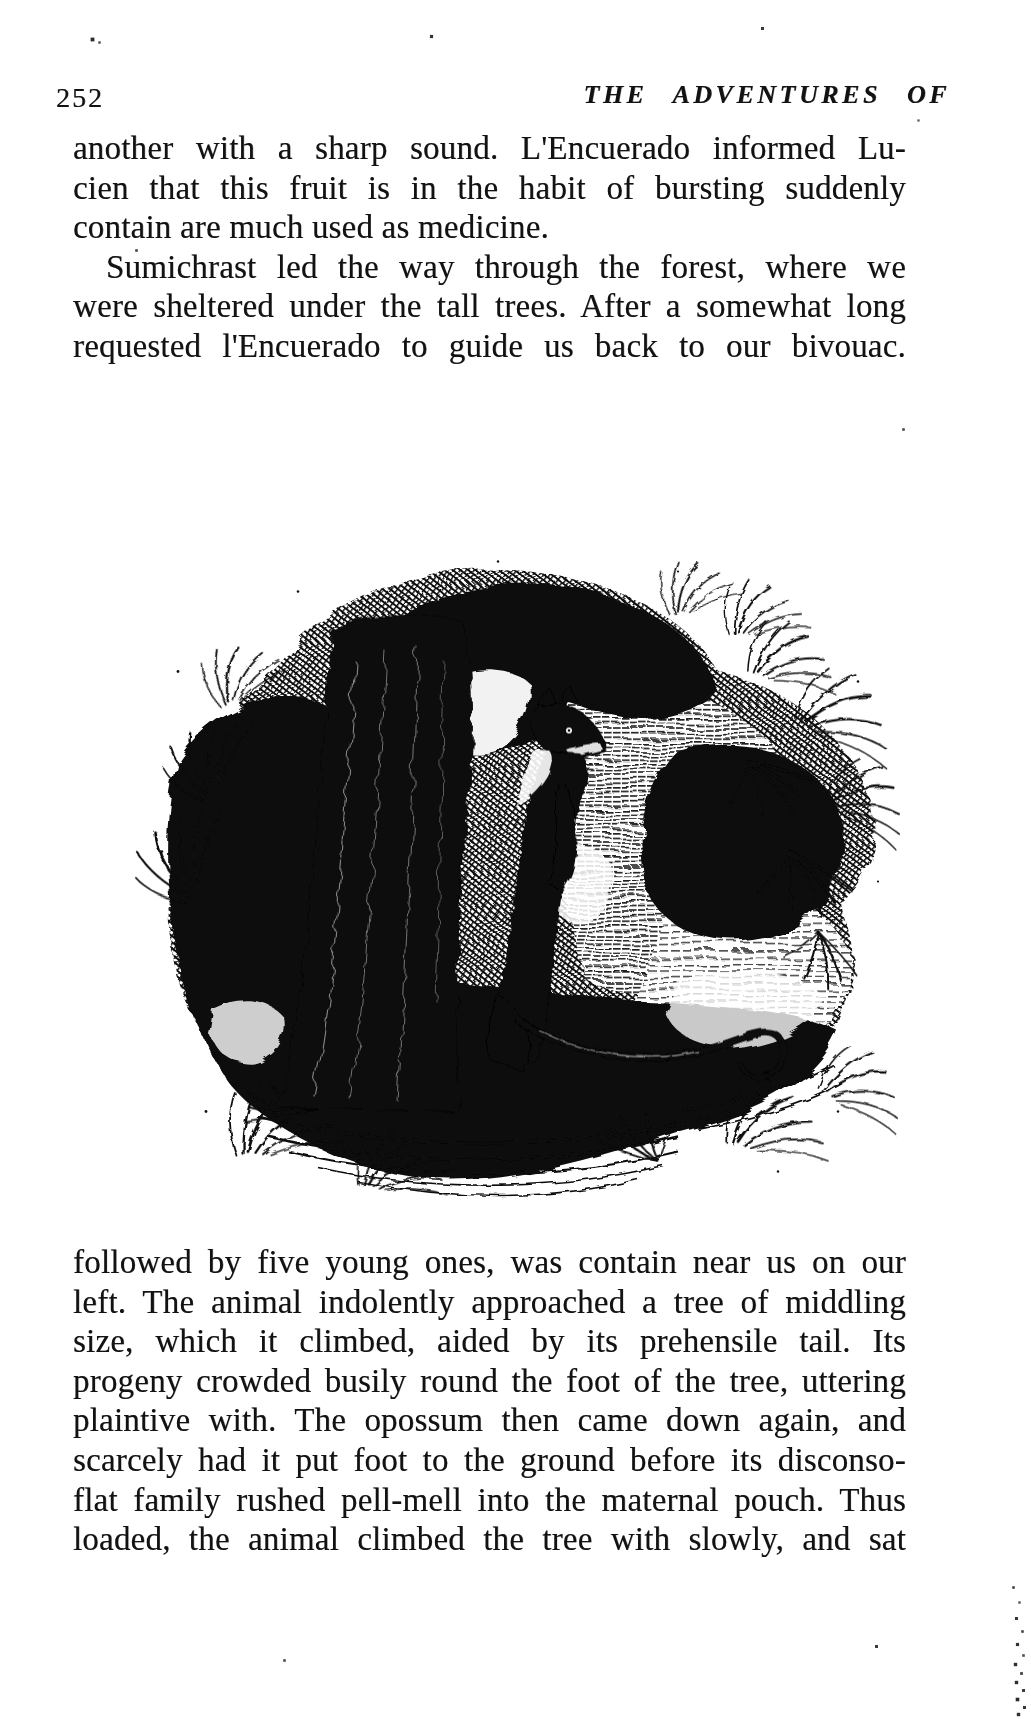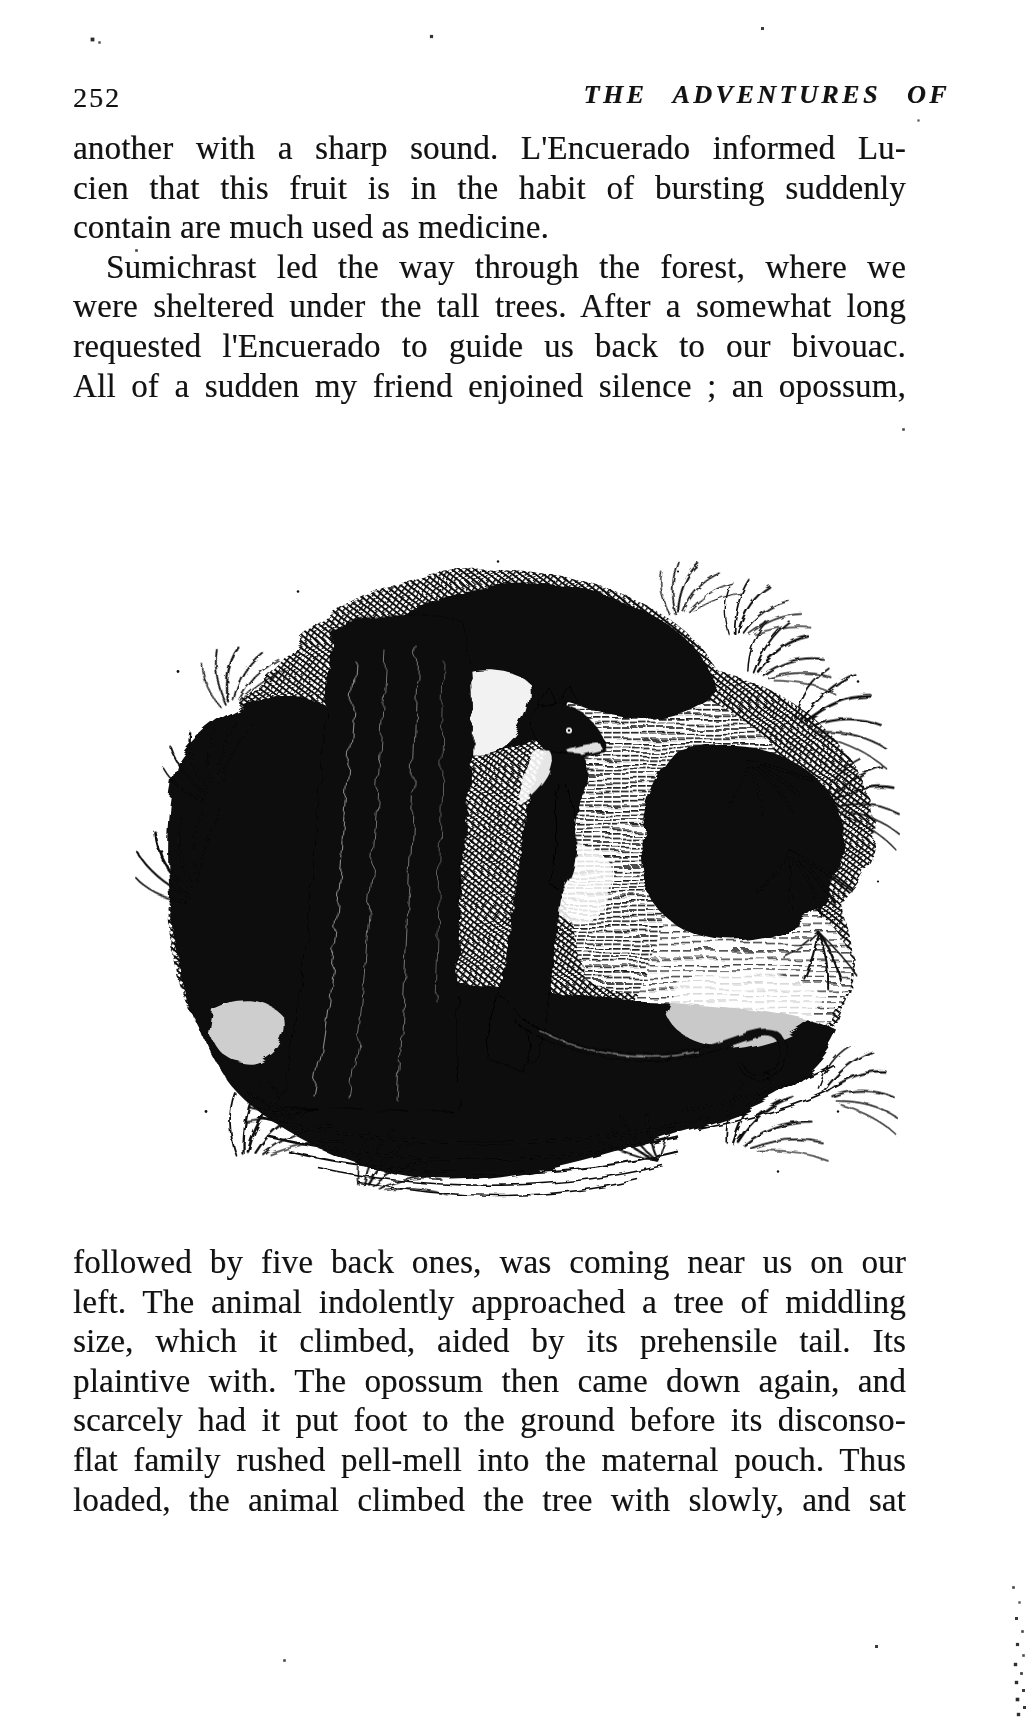--- a/index.html
+++ b/index.html
@@ -6,21 +6,21 @@
   .page{
     position:relative;
     width:1031px;height:1719px;
     background:#ffffff;
     overflow:hidden;
     font-family:"Liberation Serif","DejaVu Serif",serif;
     color:#121212;
   }
   
   .folio{
-    position:absolute;left:73px;top:82px;
+    position:absolute;left:56px;top:82px;
     font-size:28px;letter-spacing:2px;
     text-shadow:0.4px 0.3px 0 rgba(0,0,0,.55);
   }
   .running-header{
     position:absolute;left:118px;top:80px;width:832px;
     text-align:right;
     font-style:italic;font-weight:700;
     font-size:26px;letter-spacing:3.5px;word-spacing:16px;
     text-shadow:0.5px 0.4px 0 rgba(0,0,0,.5);
     white-space:nowrap;
@@ -88,21 +88,20 @@
   <div class="text-column" id="text-top">
     <div class="para">
         <div class="line">another with a sharp sound.  L'Encuerado informed Lu-</div>
         <div class="line">cien that this fruit is in the habit of bursting suddenly</div>
         <div class="line line-end">contain are much used as medicine.</div>
       </div>
     <div class="para para-indent">
         <div class="line">Sumichrast led the way through the forest, where we</div>
         <div class="line">were sheltered under the tall trees.  After a somewhat long</div>
         <div class="line">requested l'Encuerado to guide us back to our bivouac.</div>
-        <div class="line">All of a sudden my friend enjoined silence ; an opossum,</div>
       </div>
   </div>
 
   <div class="illustration">
     <svg viewBox="0 0 792 662" xmlns="http://www.w3.org/2000/svg">
       <defs>
         <filter id="wob" x="-10%" y="-10%" width="120%" height="120%">
           <feTurbulence type="fractalNoise" baseFrequency="0.016 0.045" numOctaves="3" seed="7" result="n"></feTurbulence>
           <feDisplacementMap in="SourceGraphic" in2="n" scale="13"></feDisplacementMap>
         </filter>
@@ -261,23 +260,24 @@
         <circle cx="380" cy="10" r="1.2"></circle>
           <circle cx="560" cy="20" r="1.1"></circle>
         <circle cx="180" cy="40" r="1.3"></circle>
           <circle cx="660" cy="620" r="1.2"></circle>
       </g>
     </svg>
   </div>
 
   <div class="text-column" id="text-bottom">
     <div class="para">
-        <div class="line">followed by five back ones, was coming near us on our</div>
+        <div class="line">followed by five young ones, was contain near us on our</div>
         <div class="line">left.  The animal indolently approached a tree of middling</div>
         <div class="line">size, which it climbed, aided by its prehensile tail.  Its</div>
+        <div class="line">progeny crowded busily round the foot of the tree, uttering</div>
         <div class="line">plaintive with.  The opossum then came down again, and</div>
         <div class="line">scarcely had it put foot to the ground before its disconso-</div>
         <div class="line">flat family rushed pell-mell into the maternal pouch.  Thus</div>
         <div class="line">loaded, the animal climbed the tree with slowly, and sat</div>
       </div>
   </div>
 
   <div class="speckles"></div>
 </div>
 

